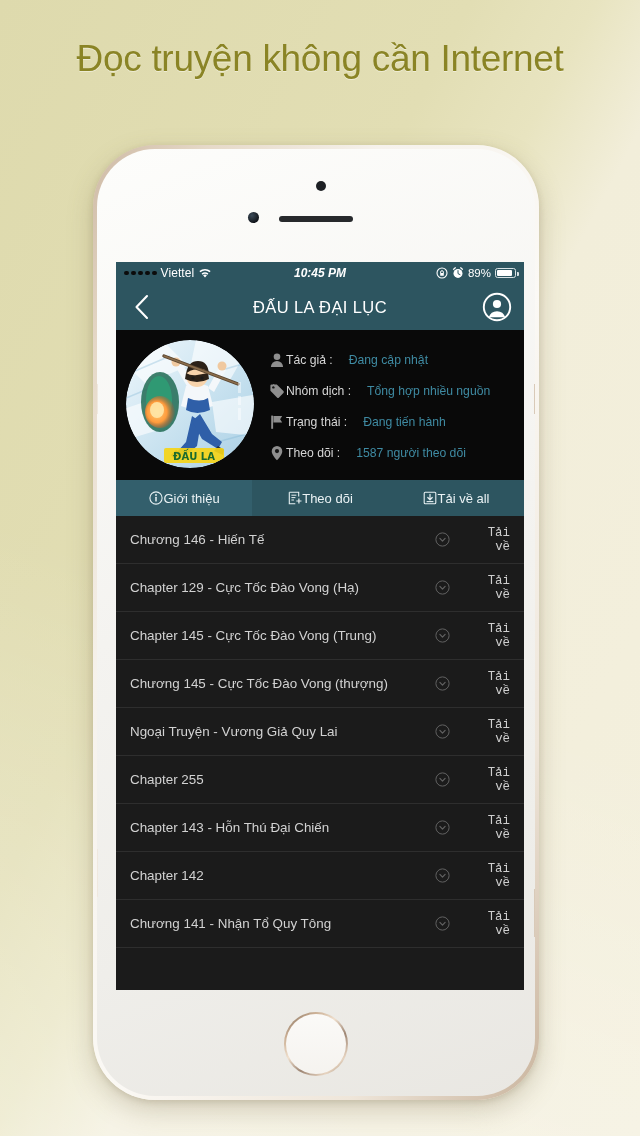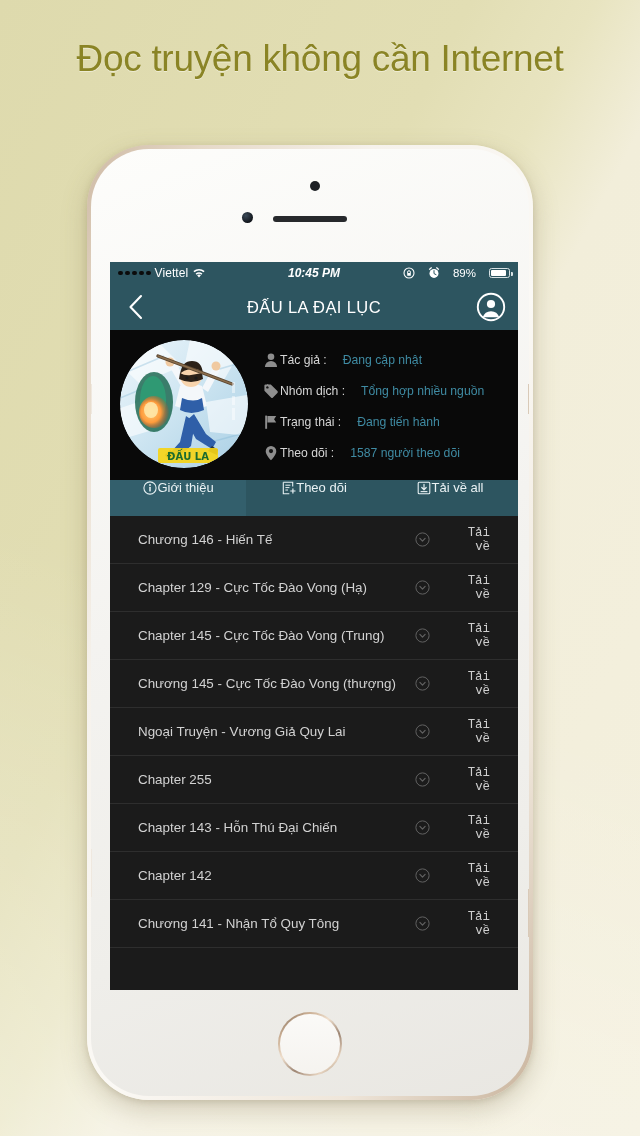--- a/index.html
+++ b/index.html
@@ -31,21 +31,21 @@
     font-weight:400;
     letter-spacing:-.3px;
     color:#8a8425;
     text-shadow:0 1px 0 rgba(255,255,255,.45);
     white-space:nowrap;
   }
 
   
   #phone {
     position:absolute;
-    left:87px; top:145px;
+    left:93px; top:145px;
     width:446px; height:955px;
     border-radius:62px;
     background:linear-gradient(118deg,#cdb9a4 0%,#e6d9c8 12%,#f6f2ec 30%,#fbf9f5 55%,#efe6da 80%,#c9b49d 100%);
     box-shadow:0 10px 26px rgba(120,105,70,.28), 0 2px 6px rgba(120,105,70,.2);
     padding:4px;
   }
   #phone-body {
     width:100%; height:100%;
     border-radius:58px;
     background:linear-gradient(160deg,#fdfdfb 0%,#f4f3f0 45%,#efeeea 75%,#e9e7e2 100%);
@@ -104,21 +104,21 @@
     height:22px; background:#2d5560; color:#fff;
     display:flex; align-items:center;
     font-size:11.5px; padding:0 8px;
     position:relative;
   }
   .sb-left{ display:flex; align-items:center; gap:4px; }
   .sb-dots{ display:flex; gap:2.5px; }
   .sb-dots i{ width:4.5px;height:4.5px;border-radius:50%;background:#0b0b0b;display:block;}
   .sb-carrier{ font-size:12px; letter-spacing:.1px; }
   .sb-time{ position:absolute; left:0; right:0; text-align:center; font-size:12px; font-weight:600;font-style:italic; }
-  .sb-right{ margin-left:auto; display:flex; align-items:center; gap:13px; position:relative; z-index:2;}
+  .sb-right{ margin-left:auto; display:flex; align-items:center; gap:4px; position:relative; z-index:2;}
   .sb-battery{
     width:21px;height:10px;border:1px solid #d8e2e5;border-radius:2.5px;position:relative;padding:1px;
   }
   .sb-battery::after{content:"";position:absolute;right:-3.5px;top:3px;width:2px;height:4px;background:#d8e2e5;border-radius:0 1px 1px 0;}
   .sb-battery i{display:block;height:100%;width:89%;background:#fff;border-radius:1px;}
   .sb-pct{font-size:11.5px;}
 
   
   #nav-bar{
     height:46px; background:#2d5560;
@@ -152,35 +152,35 @@
   .info-row{ display:flex; align-items:center; gap:0; font-size:12.2px; }
   .info-icon{ width:18px;height:18px;flex:0 0 18px;display:flex;align-items:center;justify-content:center;}
   .info-label{ color:#d6d6d6; white-space:nowrap; }
   .info-value{ color:#3f8ba3; white-space:nowrap;padding-left:16px; }
 
   
   #tab-bar{
     height:36px; background:#2d5560; display:flex;
   }
   .tab{
-    flex:1; display:flex; align-items:flex-start; justify-content:center; gap:0;
+    flex:1; display:flex; align-items:center; justify-content:center; gap:0;
     color:#eaf2f4; font-size:13px; cursor:pointer;
   }
   .tab.active{ background:#335f6c; }
   .tab-icon{ width:15px;height:15px;display:flex;align-items:center;justify-content:center;}
 
   
   #chapter-list{
     background:#1b1b1b;
     height:474px;
     overflow:hidden;
   }
   .chapter-row{
     height:48px; display:flex; align-items:center;
-    padding:0 28px; gap:16px;
+    padding:0 14px; gap:16px;
     border-bottom:1px solid #2e2e2e;
     cursor:pointer;
   }
   .chapter-title{
     flex:1; color:#d2d2d2; font-size:13.4px; white-space:nowrap; overflow:hidden; text-overflow:ellipsis;
   }
   .dl-icon{ width:15px;height:15px;flex:0 0 15px; opacity:.55; }
   .dl-label{ color:#cfcfcf; font-size:12.4px; width:44px; text-align:right;font-family:Liberation Mono, monospace; }
 </style>
 </head>

